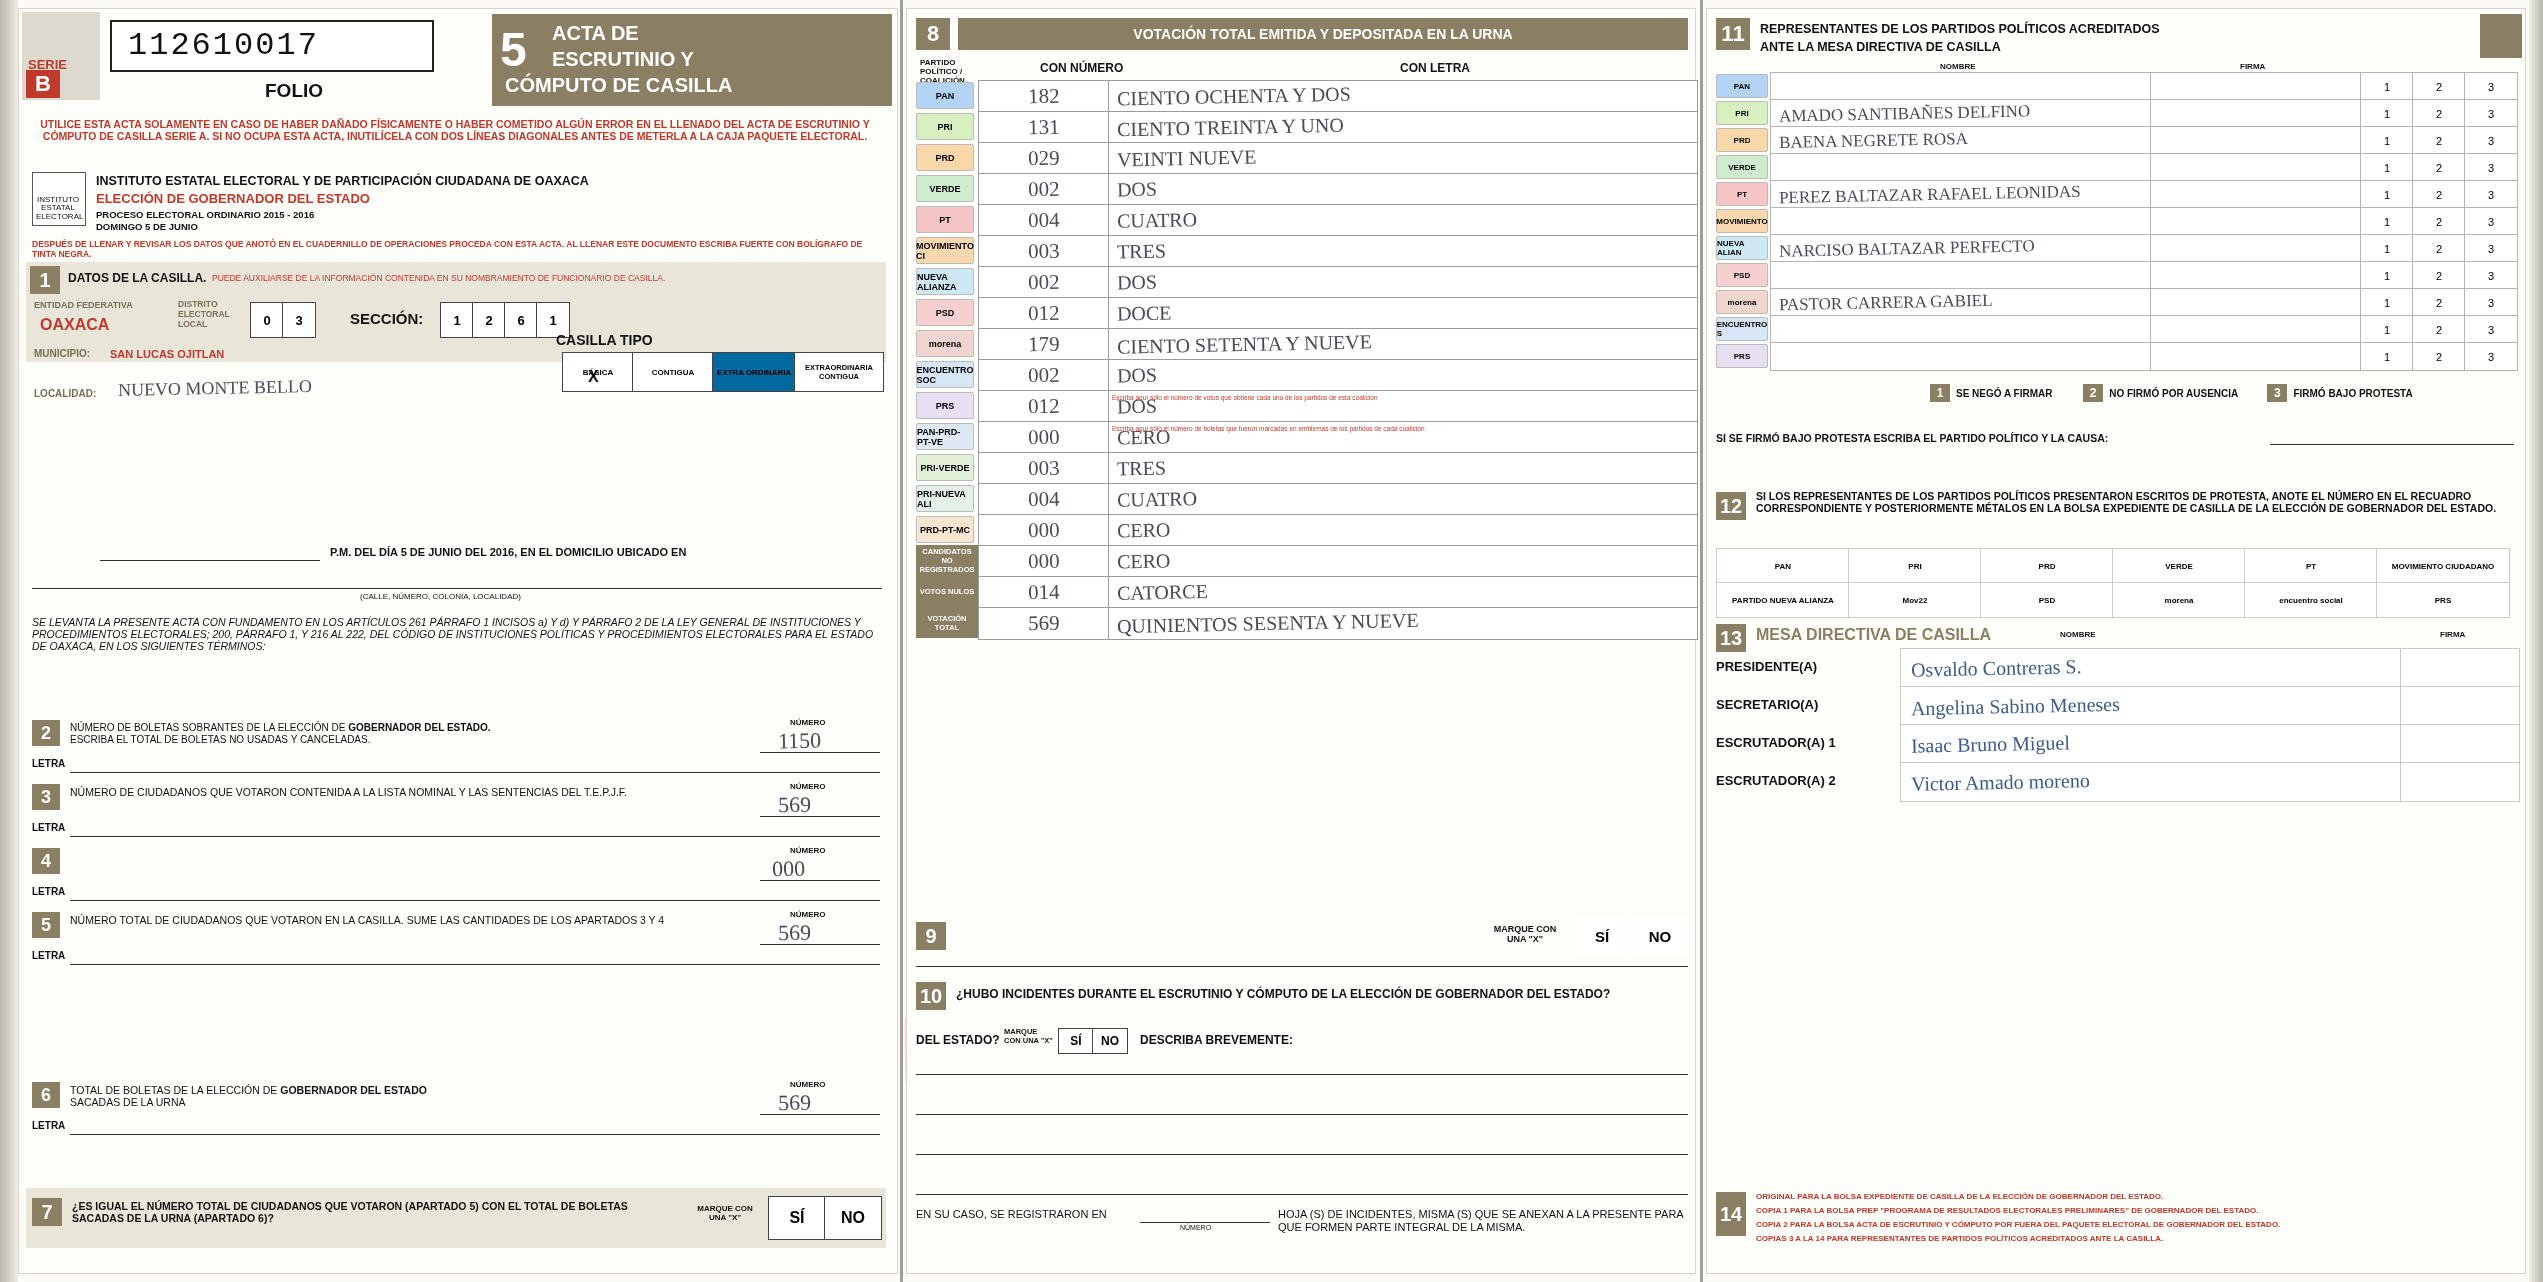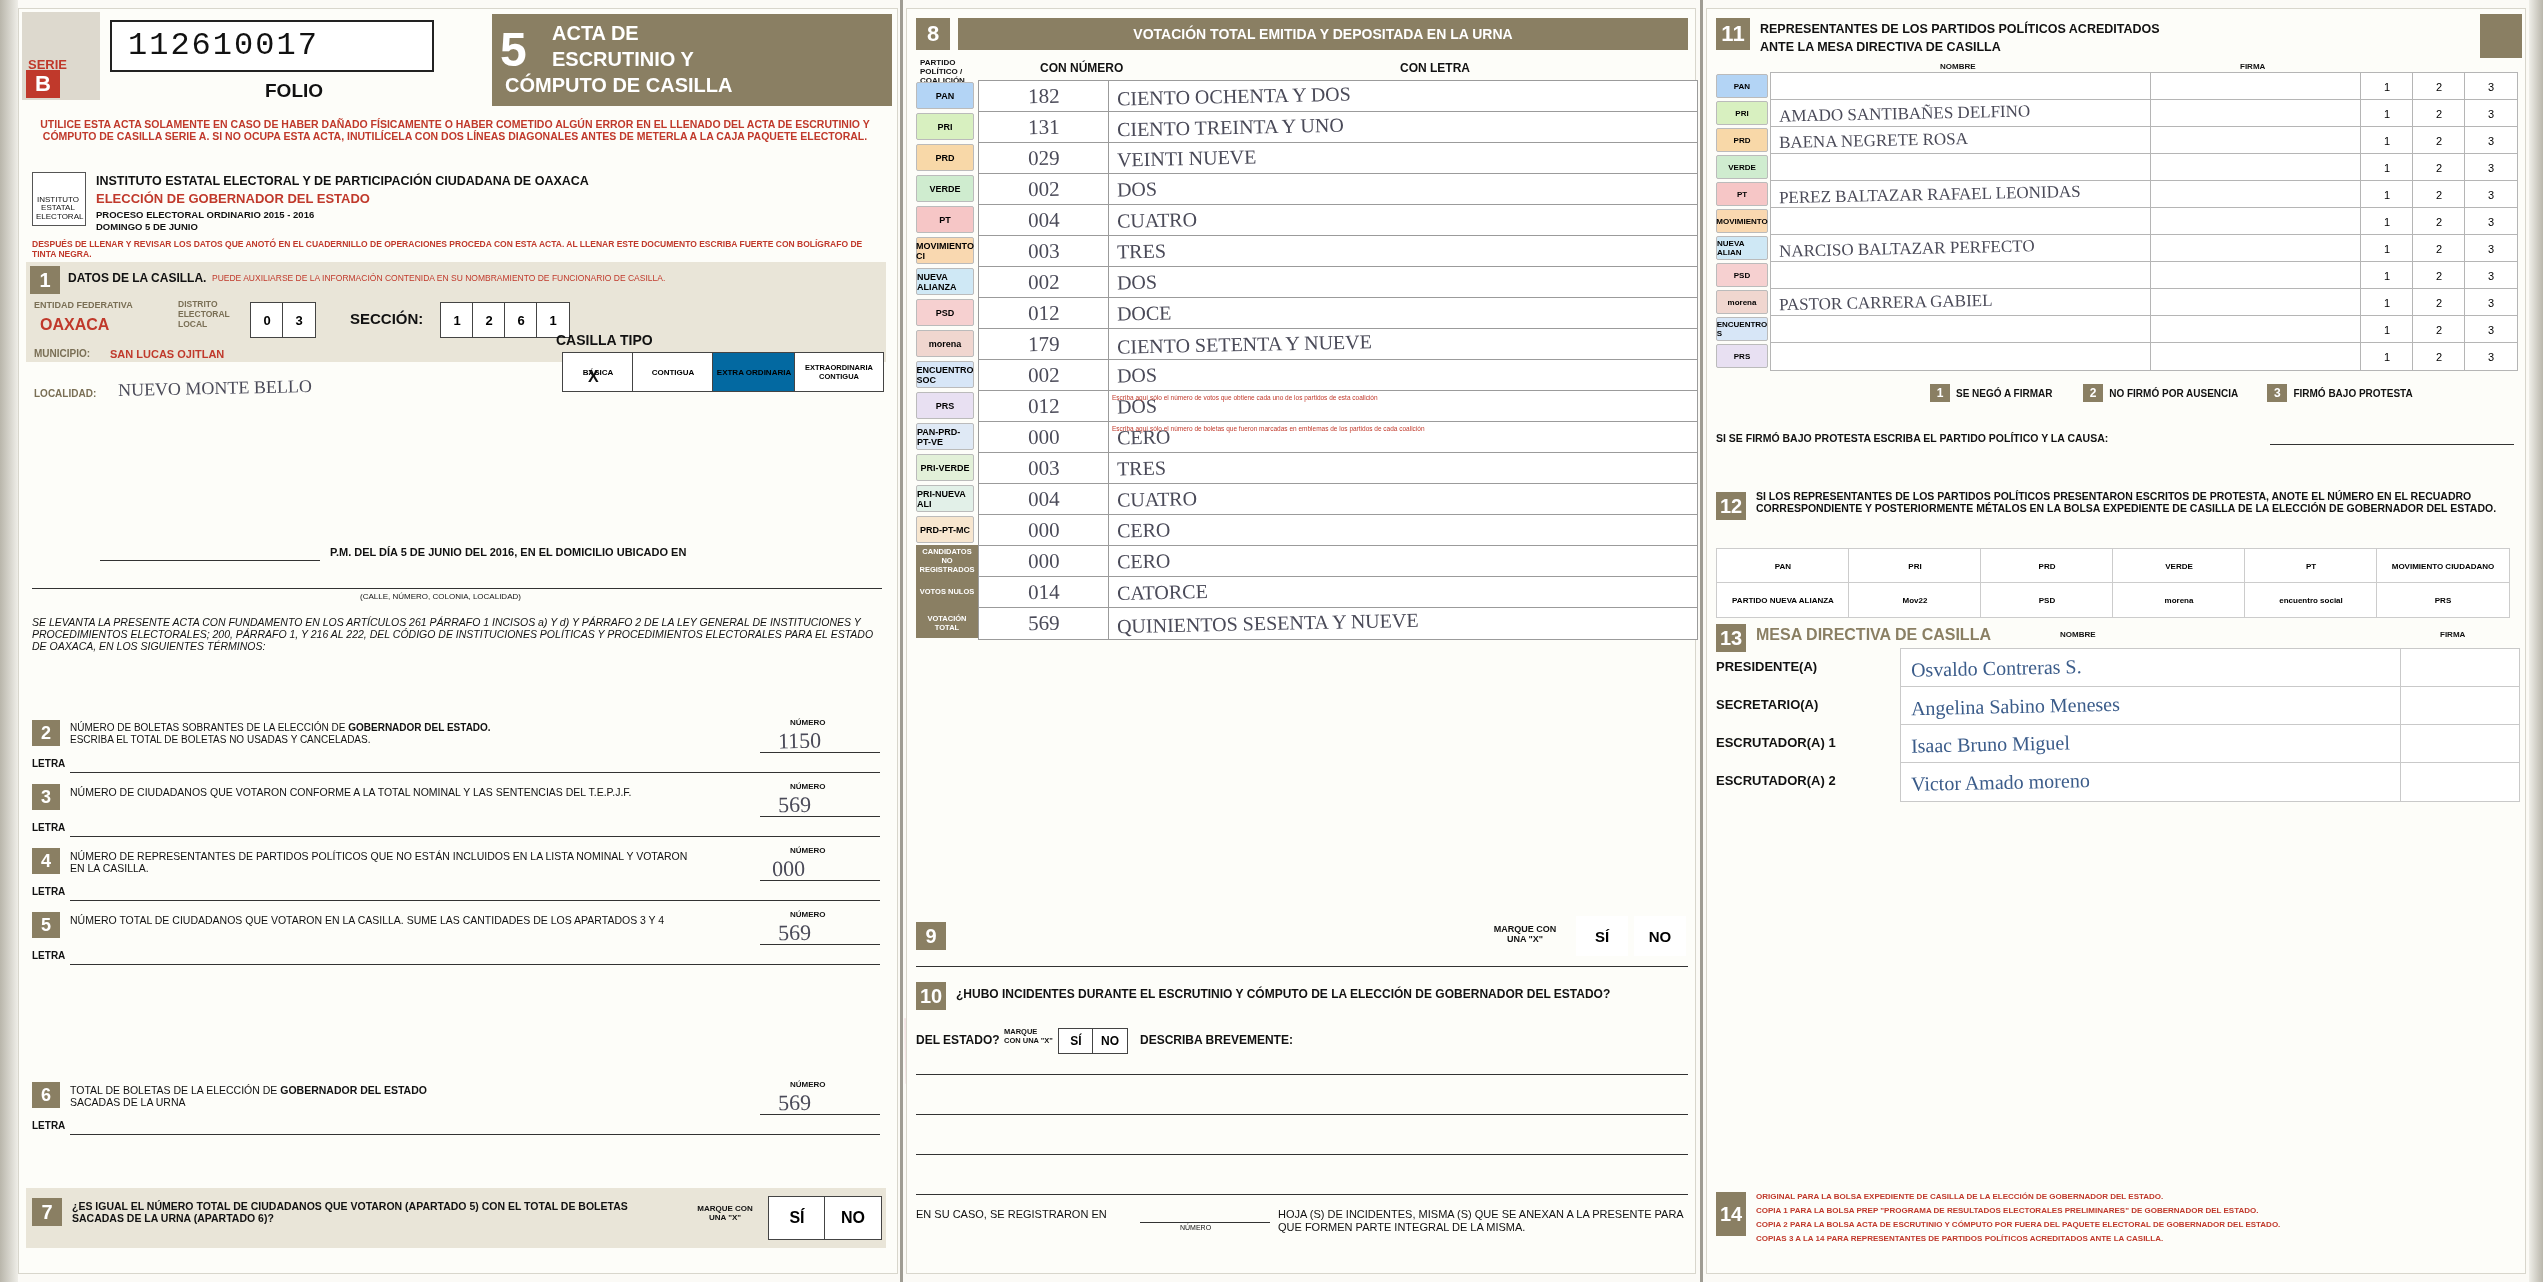--- a/index.html
+++ b/index.html
@@ -101,29 +101,28 @@
 
   <div class="secnum" style="position:absolute;left:32px;top:720px;width:28px;height:26px;font-size:18px;">2</div>
   <div class="tt" style="left:70px;top:722px;width:600px;font-size:10px;">NÚMERO DE BOLETAS SOBRANTES DE LA ELECCIÓN DE <b>GOBERNADOR DEL ESTADO.</b><br>ESCRIBA EL TOTAL DE BOLETAS NO USADAS Y CANCELADAS.</div>
   <div class="tt b" style="left:790px;top:718px;font-size:8px;">NÚMERO</div>
   <div class="hline" style="left:760px;top:752px;width:120px;"></div>
   <div class="tt hand" style="left:778px;top:728px;font-size:22px;">1150</div>
   <div class="tt b" style="left:32px;top:758px;font-size:10px;">LETRA</div>
   <div class="hline" style="left:70px;top:772px;width:810px;"></div>
 
   <div class="secnum" style="position:absolute;left:32px;top:784px;width:28px;height:26px;font-size:18px;">3</div>
-  <div class="tt" style="left:70px;top:786px;width:620px;font-size:10.5px;">NÚMERO DE CIUDADANOS QUE VOTARON CONFORME A LA TOTAL NOMINAL Y LAS SENTENCIAS DEL T.E.P.J.F.</div>
+  <div class="tt" style="left:70px;top:786px;width:620px;font-size:10.5px;">NÚMERO DE CIUDADANOS QUE VOTARON CONTENIDA A LA LISTA NOMINAL Y LAS SENTENCIAS DEL T.E.P.J.F.</div>
   <div class="tt b" style="left:790px;top:782px;font-size:8px;">NÚMERO</div>
   <div class="hline" style="left:760px;top:816px;width:120px;"></div>
   <div class="tt hand" style="left:778px;top:792px;font-size:22px;">569</div>
   <div class="tt b" style="left:32px;top:822px;font-size:10px;">LETRA</div>
   <div class="hline" style="left:70px;top:836px;width:810px;"></div>
 
   <div class="secnum" style="position:absolute;left:32px;top:848px;width:28px;height:26px;font-size:18px;">4</div>
-  <div class="tt" style="left:70px;top:850px;width:620px;font-size:10.5px;">NÚMERO DE REPRESENTANTES DE PARTIDOS POLÍTICOS QUE NO ESTÁN INCLUIDOS EN LA LISTA NOMINAL Y VOTARON EN LA CASILLA.</div>
   <div class="tt b" style="left:790px;top:846px;font-size:8px;">NÚMERO</div>
   <div class="hline" style="left:760px;top:880px;width:120px;"></div>
   <div class="tt hand" style="left:772px;top:856px;font-size:22px;">000</div>
   <div class="tt b" style="left:32px;top:886px;font-size:10px;">LETRA</div>
   <div class="hline" style="left:70px;top:900px;width:810px;"></div>
 
   <div class="secnum" style="position:absolute;left:32px;top:912px;width:28px;height:26px;font-size:18px;">5</div>
   <div class="tt" style="left:70px;top:914px;width:620px;font-size:10.5px;">NÚMERO TOTAL DE CIUDADANOS QUE VOTARON EN LA CASILLA. SUME LAS CANTIDADES DE LOS APARTADOS 3 Y 4</div>
   <div class="tt b" style="left:790px;top:910px;font-size:8px;">NÚMERO</div>
   <div class="hline" style="left:760px;top:944px;width:120px;"></div>

